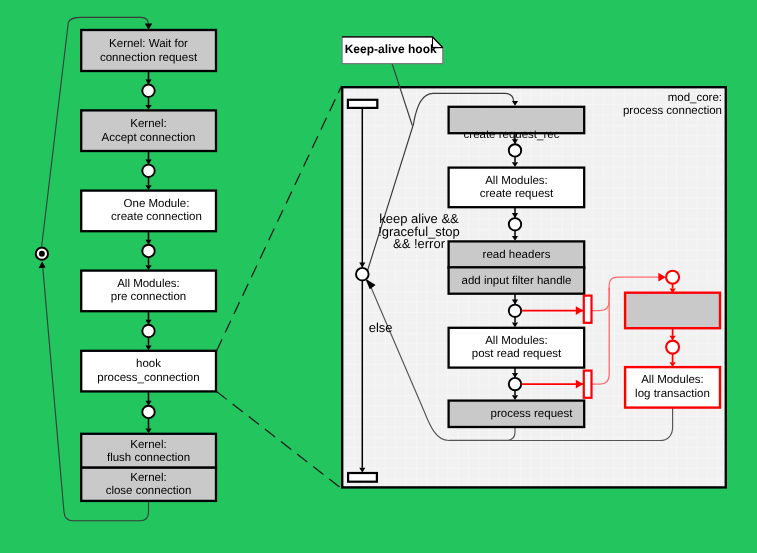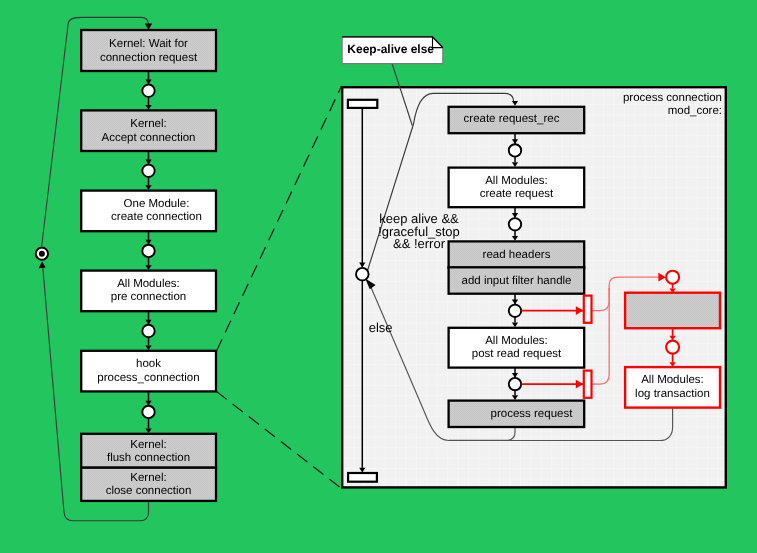--- a/index.html
+++ b/index.html
@@ -218,39 +218,39 @@
 <div class="txt" style="left:81px;top:438.55px;width:135px;">
   <span>Kernel:</span>
   <span>flush connection</span>
 </div>
 <div class="txt" style="left:81px;top:471.65px;width:135px;">
   <span>Kernel:</span>
   <span>close connection</span>
 </div>
 
 <div class="txt" style="left:343.7px;top:42.6px;width:94px;font-size:12px;font-weight:bold;">
-  <span>Keep-alive else</span>
+  <span>Keep-alive hook</span>
 </div>
 
 <div class="txt" style="left:562px;top:91.5px;width:160px;text-align:right;">
+  <span>mod_core:</span>
   <span>process connection</span>
-  <span>mod_core:</span>
 </div>
 
 <div class="txt" style="left:369px;top:213.2px;width:100px;text-align:center;font-size:13px;line-height:12.4px;">
   <span>keep alive &amp;&amp;</span>
   <span>!graceful_stop</span>
   <span>&amp;&amp;  !error</span>
 </div>
 
 <div class="txt" style="left:365.6px;top:321.3px;width:30px;text-align:center;font-size:13px;">
   <span>else</span>
 </div>
 
-<div class="txt" style="left:449px;top:113px;width:109px;padding-left:8px;">
+<div class="txt" style="left:449px;top:129px;width:109px;padding-left:8px;">
   <span>create request_rec</span>
 </div>
 <div class="txt" style="left:449px;top:174.55px;width:135px;">
   <span>All Modules:</span>
   <span>create request</span>
 </div>
 <div class="txt" style="left:449px;top:248.95px;width:135px;">
   <span>read headers</span>
 </div>
 <div class="txt" style="left:449px;top:274.55px;width:135px;">

